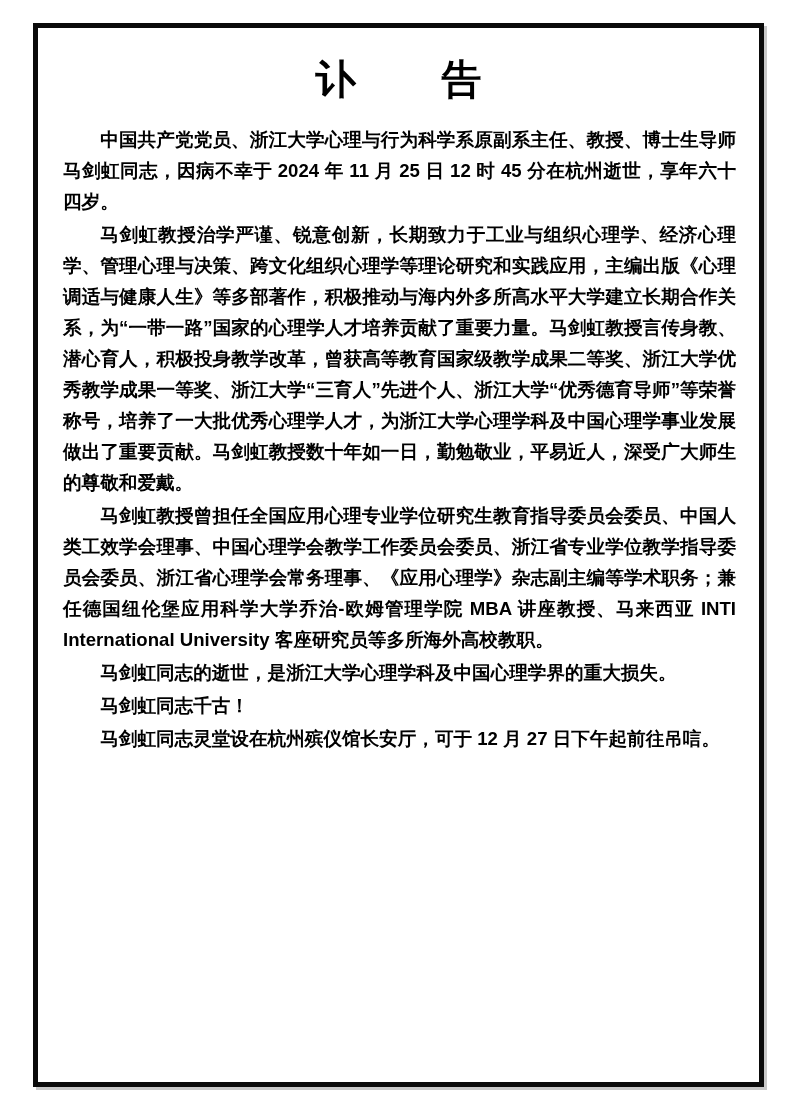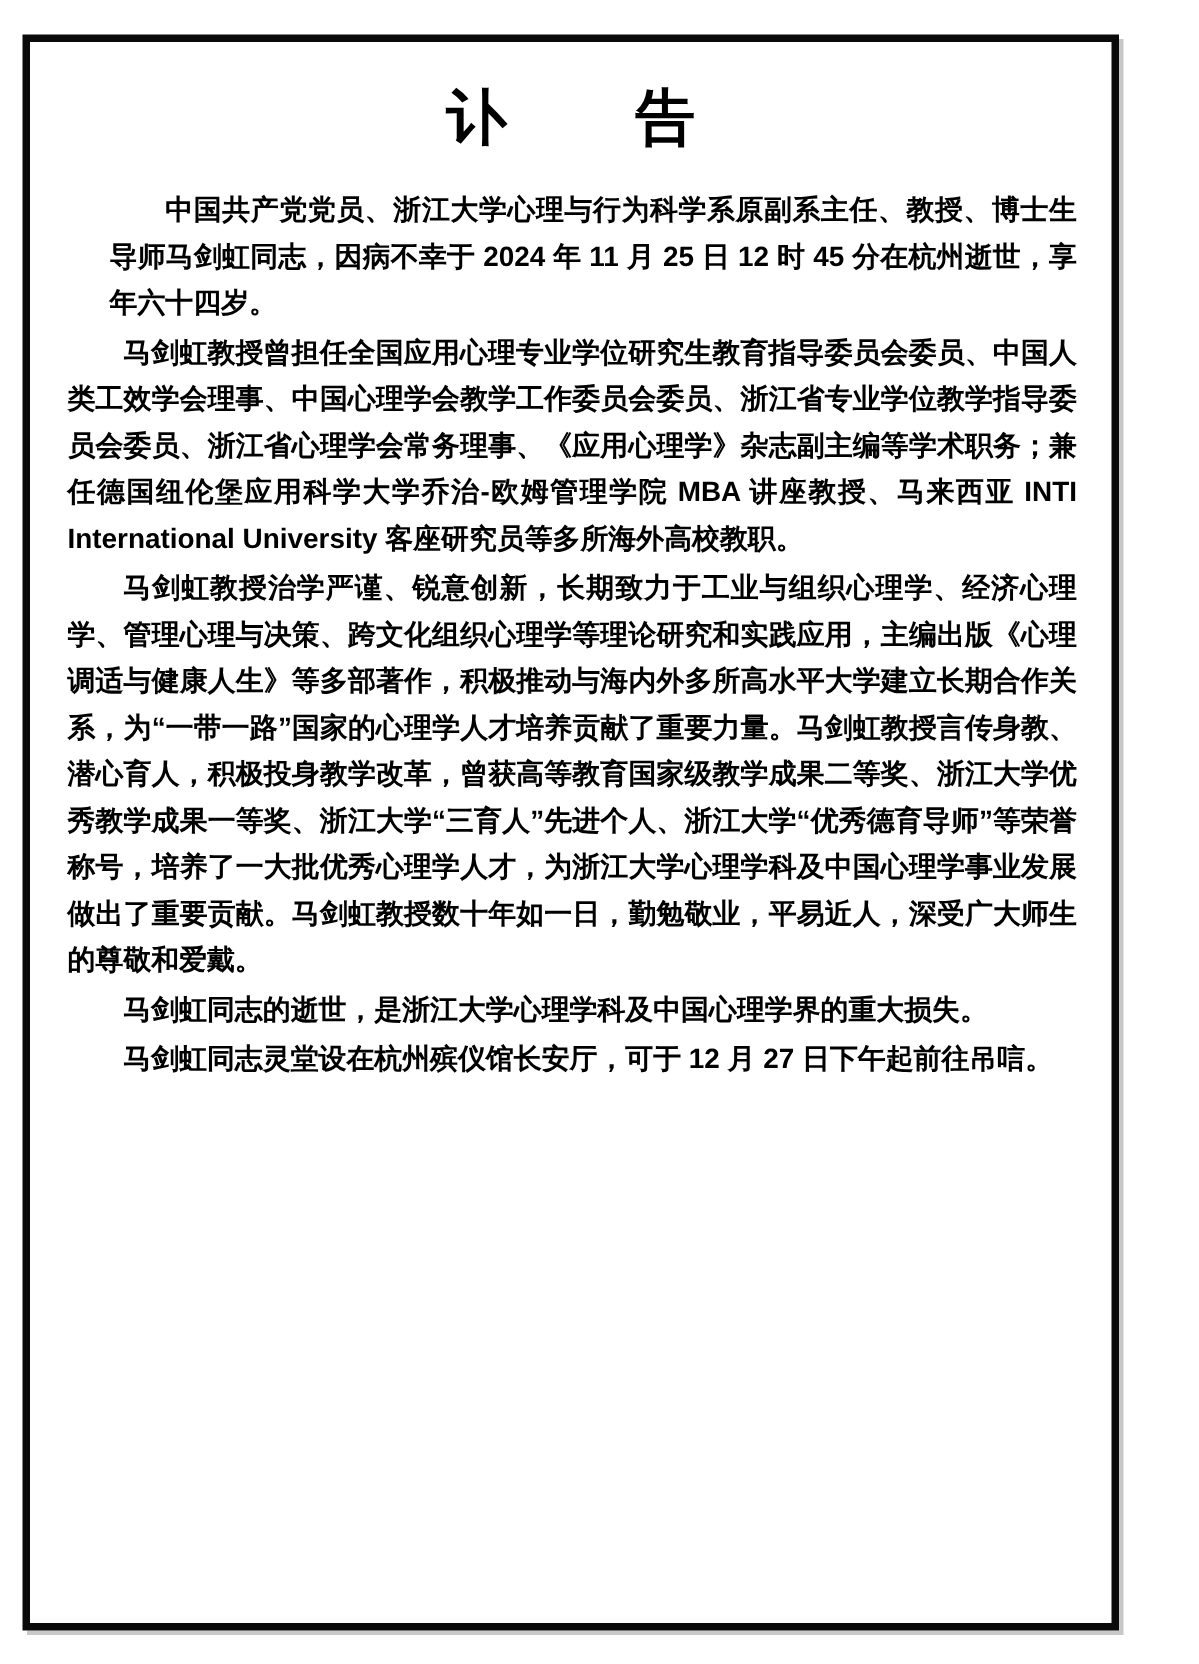--- a/index.html
+++ b/index.html
@@ -10,21 +10,21 @@
   body {
     width: 799px;
     height: 1109px;
     position: relative;
     font-family: "Liberation Sans", "DejaVu Sans", sans-serif;
     color: #000000;
     overflow: hidden;
   }
   .sheet {
     position: absolute;
-    left: 15px;
+    left: 33px;
     top: 23px;
     width: 731px;
     height: 1064px;
     box-sizing: border-box;
     background: #ffffff;
     border: 5px solid #0a0a0a;
     box-shadow: 3px 3px 0 #c8c8c8;
     padding: 0 23px 0 25px;
   }
   .title {
@@ -44,31 +44,31 @@
     font-size: 18.6px;
     line-height: 31px;
     font-weight: 700;
     text-align: justify;
     text-justify: inter-ideograph;
     text-indent: 2em;
     word-break: break-word;
   }
   .body-text p:first-child {
     margin-top: 0;
-    margin-left: 28px;
   }
 </style>
 </head>
 <body>
 
 <div class="sheet">
 
   <h1 class="title">讣　　告</h1>
 
   <div class="body-text">
     <p>中国共产党党员、浙江大学心理与行为科学系原副系主任、教授、博士生导师马剑虹同志，因病不幸于 2024 年 11 月 25 日 12 时 45 分在杭州逝世，享年六十四岁。</p>
+    <p>马剑虹教授治学严谨、锐意创新，长期致力于工业与组织心理学、经济心理学、管理心理与决策、跨文化组织心理学等理论研究和实践应用，主编出版《心理调适与健康人生》等多部著作，积极推动与海内外多所高水平大学建立长期合作关系，为“一带一路”国家的心理学人才培养贡献了重要力量。马剑虹教授言传身教、潜心育人，积极投身教学改革，曾获高等教育国家级教学成果二等奖、浙江大学优秀教学成果一等奖、浙江大学“三育人”先进个人、浙江大学“优秀德育导师”等荣誉称号，培养了一大批优秀心理学人才，为浙江大学心理学科及中国心理学事业发展做出了重要贡献。马剑虹教授数十年如一日，勤勉敬业，平易近人，深受广大师生的尊敬和爱戴。</p>
     <p>马剑虹教授曾担任全国应用心理专业学位研究生教育指导委员会委员、中国人类工效学会理事、中国心理学会教学工作委员会委员、浙江省专业学位教学指导委员会委员、浙江省心理学会常务理事、《应用心理学》杂志副主编等学术职务；兼任德国纽伦堡应用科学大学乔治-欧姆管理学院 MBA 讲座教授、马来西亚 INTI International University 客座研究员等多所海外高校教职。</p>
-    <p>马剑虹教授治学严谨、锐意创新，长期致力于工业与组织心理学、经济心理学、管理心理与决策、跨文化组织心理学等理论研究和实践应用，主编出版《心理调适与健康人生》等多部著作，积极推动与海内外多所高水平大学建立长期合作关系，为“一带一路”国家的心理学人才培养贡献了重要力量。马剑虹教授言传身教、潜心育人，积极投身教学改革，曾获高等教育国家级教学成果二等奖、浙江大学优秀教学成果一等奖、浙江大学“三育人”先进个人、浙江大学“优秀德育导师”等荣誉称号，培养了一大批优秀心理学人才，为浙江大学心理学科及中国心理学事业发展做出了重要贡献。马剑虹教授数十年如一日，勤勉敬业，平易近人，深受广大师生的尊敬和爱戴。</p>
     <p>马剑虹同志的逝世，是浙江大学心理学科及中国心理学界的重大损失。</p>
+    <p>马剑虹同志千古！</p>
     <p>马剑虹同志灵堂设在杭州殡仪馆长安厅，可于 12 月 27 日下午起前往吊唁。</p>
   </div>
 
 </div>
 
 </body></html>

